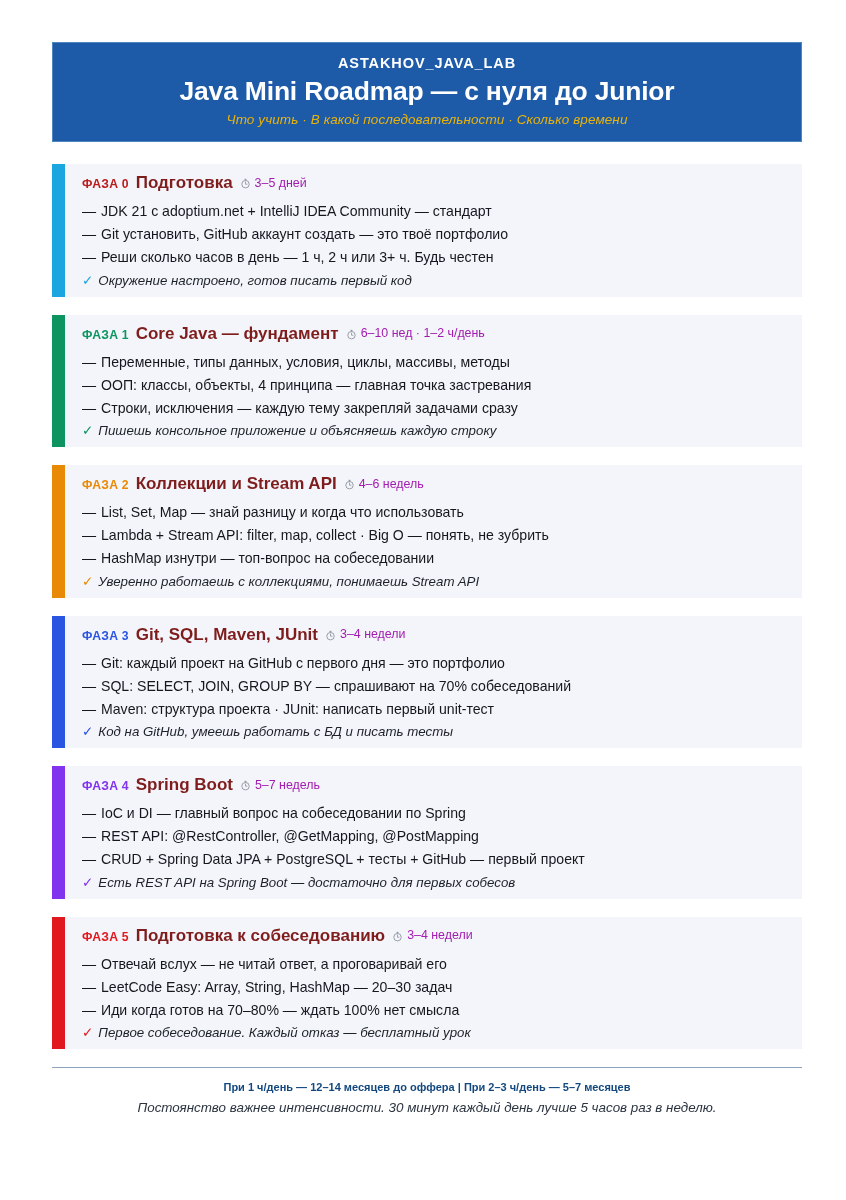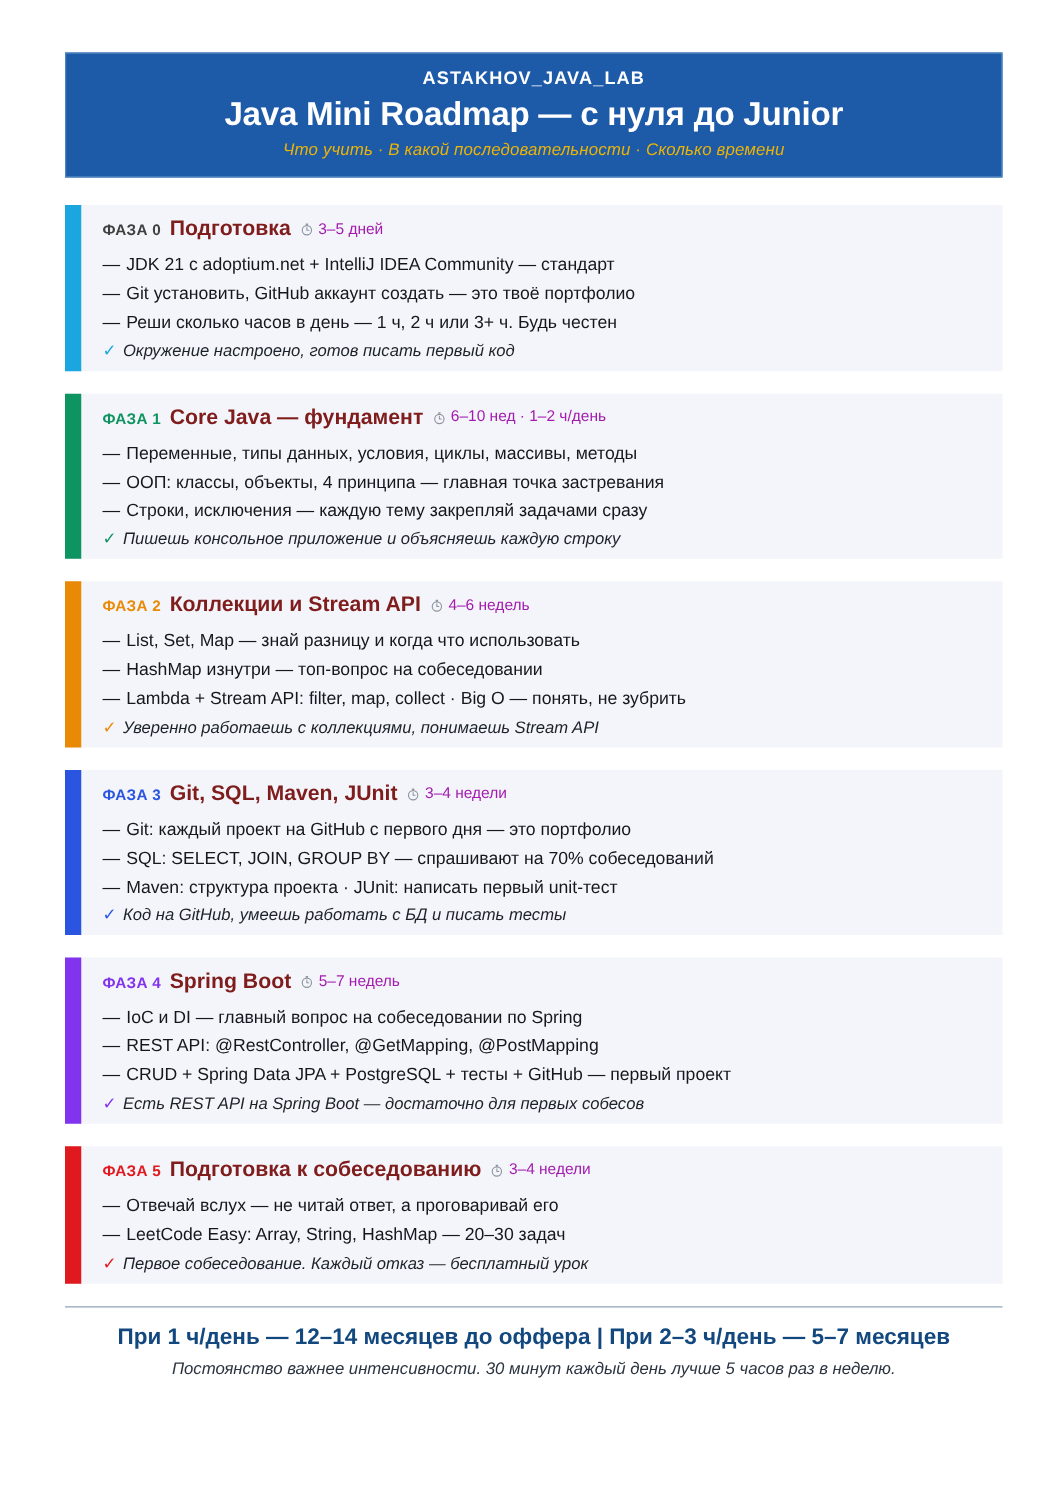--- a/index.html
+++ b/index.html
@@ -143,21 +143,21 @@
 
   
   .footer {
     margin-top: 6px;
     border-top: 1.5px solid #8fa3ba;
     padding-top: 13px;
     text-align: center;
   }
   .footer-line1 {
     color: #13487f;
-    font-size: 18px;
+    font-size: 11px;
     font-weight: bold;
     margin-bottom: 7px;
     text-align: center;
   }
   .footer-line2 {
     color: #2b3440;
     font-size: 13.4px;
     font-style: italic;
     margin-bottom: 8px;
   }
@@ -172,21 +172,21 @@
     <div class="header-title">Java Mini Roadmap — с нуля до Junior</div>
     <div class="header-sub">Что учить · В какой последовательности · Сколько времени</div>
   </div>
 
 
   <div class="phases" id="phases-container">
       <div class="phase">
         <div class="phase-bar" style="background: rgb(27, 166, 224);"></div>
         <div class="phase-body">
           <div class="phase-head">
-            <span class="phase-tag" style="color: #404040;">ФАЗА 0</span>
+            <span class="phase-tag" style="color: #b91c1c;">ФАЗА 0</span>
             <span class="phase-title">Подготовка</span>
             <span class="phase-time">
               <span class="clock-icon"><svg viewBox="0 0 16 16" width="11" height="11" aria-hidden="true">
                   <circle cx="8" cy="9" r="5.4" fill="none" stroke="#8d949e" stroke-width="1.3"></circle>
                   <rect x="6.6" y="1.2" width="2.8" height="1.6" fill="#8d949e"></rect>
                   <rect x="7.3" y="2.6" width="1.4" height="1.2" fill="#8d949e"></rect>
                   <path d="M8 5.9 V9 H10.2" fill="none" stroke="#8d949e" stroke-width="1.2" stroke-linecap="round"></path>
                 </svg></span>
               <span>3–5 дней</span>
             </span>
@@ -229,22 +229,22 @@
               <span class="clock-icon"><svg viewBox="0 0 16 16" width="11" height="11" aria-hidden="true">
                   <circle cx="8" cy="9" r="5.4" fill="none" stroke="#8d949e" stroke-width="1.3"></circle>
                   <rect x="6.6" y="1.2" width="2.8" height="1.6" fill="#8d949e"></rect>
                   <rect x="7.3" y="2.6" width="1.4" height="1.2" fill="#8d949e"></rect>
                   <path d="M8 5.9 V9 H10.2" fill="none" stroke="#8d949e" stroke-width="1.2" stroke-linecap="round"></path>
                 </svg></span>
               <span>4–6 недель</span>
             </span>
           </div>
           <div class="phase-item"><span class="dash">—</span><span>List, Set, Map — знай разницу и когда что использовать</span></div>
+          <div class="phase-item"><span class="dash">—</span><span>Lambda + Stream API: filter, map, collect · Big O — понять, не зубрить</span></div>
           <div class="phase-item"><span class="dash">—</span><span>HashMap изнутри — топ-вопрос на собеседовании</span></div>
-          <div class="phase-item"><span class="dash">—</span><span>Lambda + Stream API: filter, map, collect · Big O — понять, не зубрить</span></div>
           <div class="phase-check"><span class="tick" style="color: rgb(232, 138, 6);">✓</span><span>Уверенно работаешь с коллекциями, понимаешь Stream API</span></div>
         </div>
       </div>
       <div class="phase">
         <div class="phase-bar" style="background: rgb(42, 85, 224);"></div>
         <div class="phase-body">
           <div class="phase-head">
             <span class="phase-tag" style="color: rgb(42, 85, 224);">ФАЗА 3</span>
             <span class="phase-title">Git, SQL, Maven, JUnit</span>
             <span class="phase-time">
@@ -296,20 +296,21 @@
                   <circle cx="8" cy="9" r="5.4" fill="none" stroke="#8d949e" stroke-width="1.3"></circle>
                   <rect x="6.6" y="1.2" width="2.8" height="1.6" fill="#8d949e"></rect>
                   <rect x="7.3" y="2.6" width="1.4" height="1.2" fill="#8d949e"></rect>
                   <path d="M8 5.9 V9 H10.2" fill="none" stroke="#8d949e" stroke-width="1.2" stroke-linecap="round"></path>
                 </svg></span>
               <span>3–4 недели</span>
             </span>
           </div>
           <div class="phase-item"><span class="dash">—</span><span>Отвечай вслух — не читай ответ, а проговаривай его</span></div>
           <div class="phase-item"><span class="dash">—</span><span>LeetCode Easy: Array, String, HashMap — 20–30 задач</span></div>
+          <div class="phase-item"><span class="dash">—</span><span>Иди когда готов на 70–80% — ждать 100% нет смысла</span></div>
           <div class="phase-check"><span class="tick" style="color: rgb(224, 25, 30);">✓</span><span>Первое собеседование. Каждый отказ — бесплатный урок</span></div>
         </div>
       </div>
     </div>
 
   <div class="footer">
     <div class="footer-line1">При 1 ч/день — 12–14 месяцев до оффера  |  При 2–3 ч/день — 5–7 месяцев</div>
     <div class="footer-line2">Постоянство важнее интенсивности. 30 минут каждый день лучше 5 часов раз в неделю.</div>
 
   </div>

